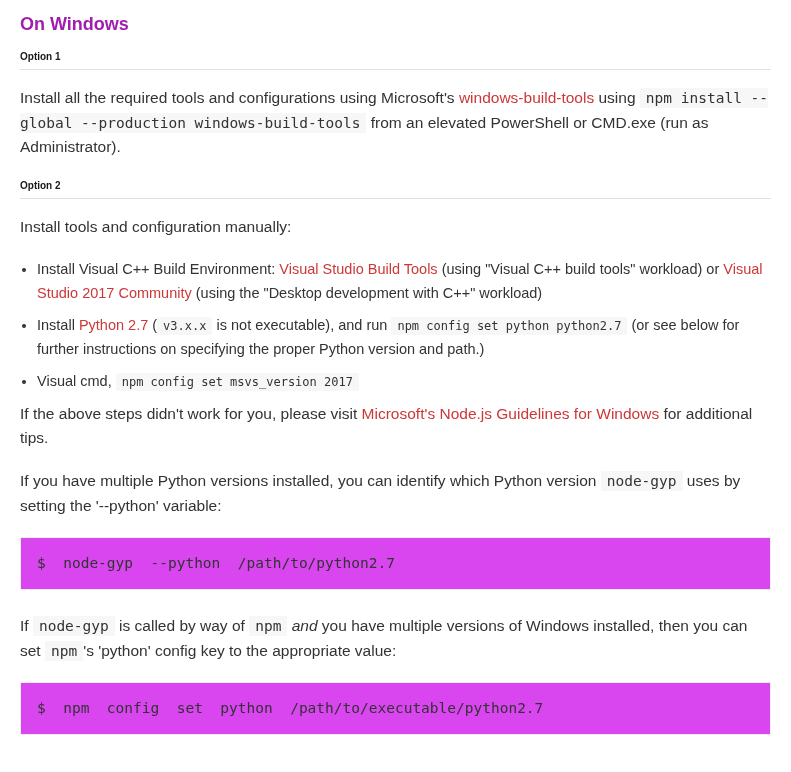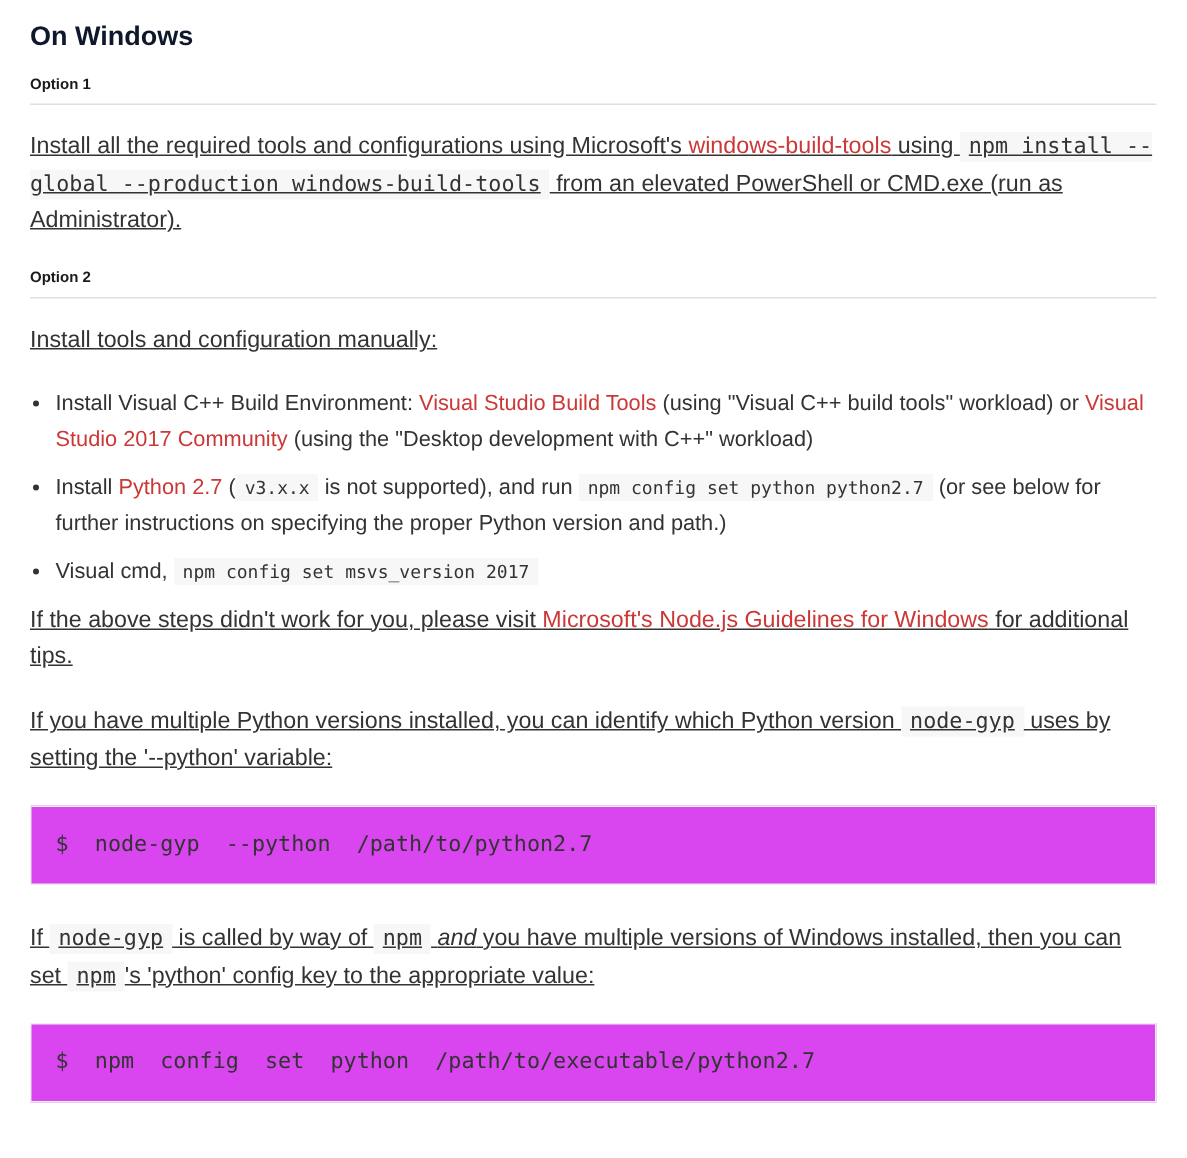--- a/index.html
+++ b/index.html
@@ -13,37 +13,36 @@
       background: #fff;
       width: 791px;
       padding: 10px 20px 20px 20px;
       font-size: 15.5px;
       line-height: 1.6;
     }
     h3 {
       font-size: 18px;
       font-weight: 700;
       margin-bottom: 10px;
-      color: #0f172a;
+      color: #a21caf;
     }
     h4 {
       font-size: 10px;
       font-weight: 700;
       margin-bottom: 4px;
       color: #1a1a1a;
     }
     hr.heading-rule {
       border: none;
       border-top: 1px solid #e0e0e0;
       margin-bottom: 16px;
     }
     p {
       color: #333;
       margin-bottom: 18px;
-      text-decoration: underline;
     }
     a.doc-link {
       color: #cb3837;
       text-decoration: none;
     }
     code {
       font-family: Consolas, Monaco, "Andale Mono", monospace;
       background: #f7f7f7;
       padding: 2px 6px;
       font-size: 14.5px;
@@ -96,21 +95,21 @@
 <h4>Option 2</h4>
 <hr class="heading-rule">
 
 <p>Install tools and configuration manually:</p>
 
 <ul>
   <li>
     <span>Install Visual C++ Build Environment: </span><a class="doc-link" href="#">Visual Studio Build Tools</a><span> (using "Visual C++ build tools" workload) or </span><a class="doc-link" href="#">Visual Studio 2017 Community</a><span> (using the "Desktop development with C++" workload)</span>
   </li>
   <li>
-    <span>Install </span><a class="doc-link" href="#">Python 2.7</a><span> (</span><code>v3.x.x</code><span> is not supported), and run </span><code>npm config set python python2.7</code><span> (or see below for further instructions on specifying the proper Python version and path.)</span>
+    <span>Install </span><a class="doc-link" href="#">Python 2.7</a><span> (</span><code>v3.x.x</code><span> is not executable), and run </span><code>npm config set python python2.7</code><span> (or see below for further instructions on specifying the proper Python version and path.)</span>
   </li>
   <li>
     <span>Visual cmd, </span><code>npm config set msvs_version 2017</code>
   </li>
 </ul>
 
 <p>
   <span>If the above steps didn't work for you, please visit </span><a class="doc-link" href="#">Microsoft's Node.js Guidelines for Windows</a><span> for additional tips.</span>
 </p>
 

